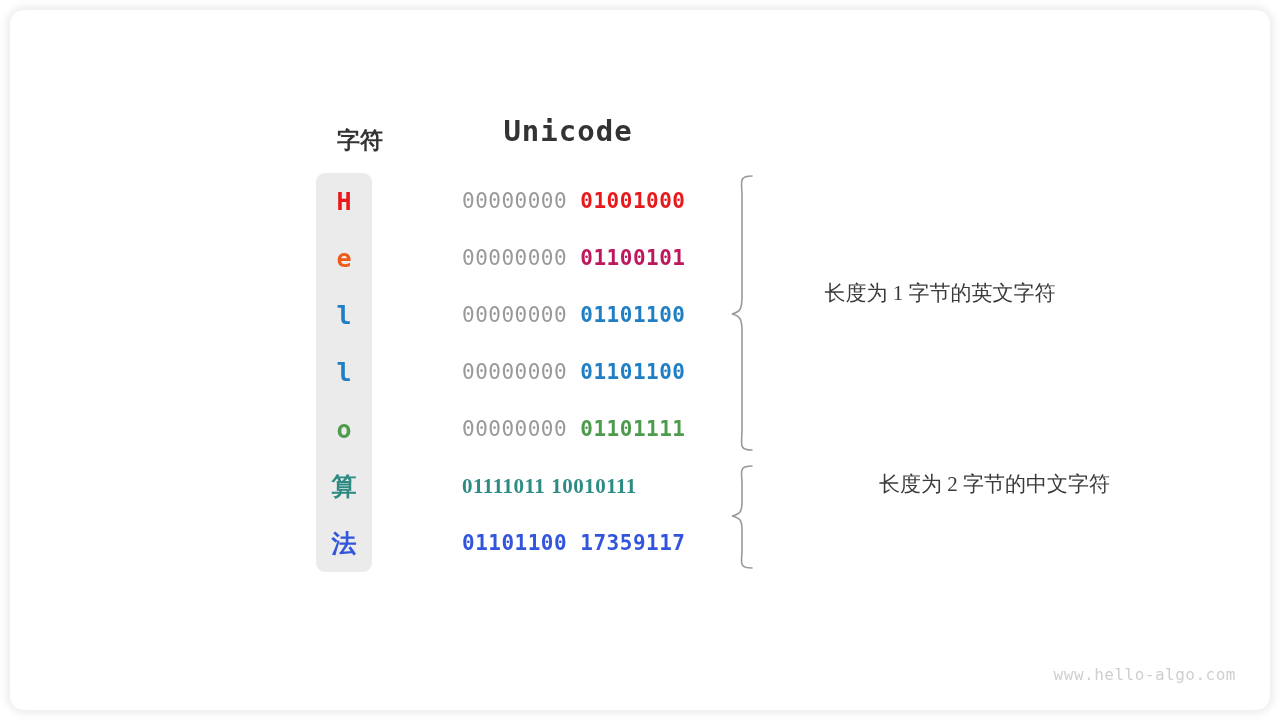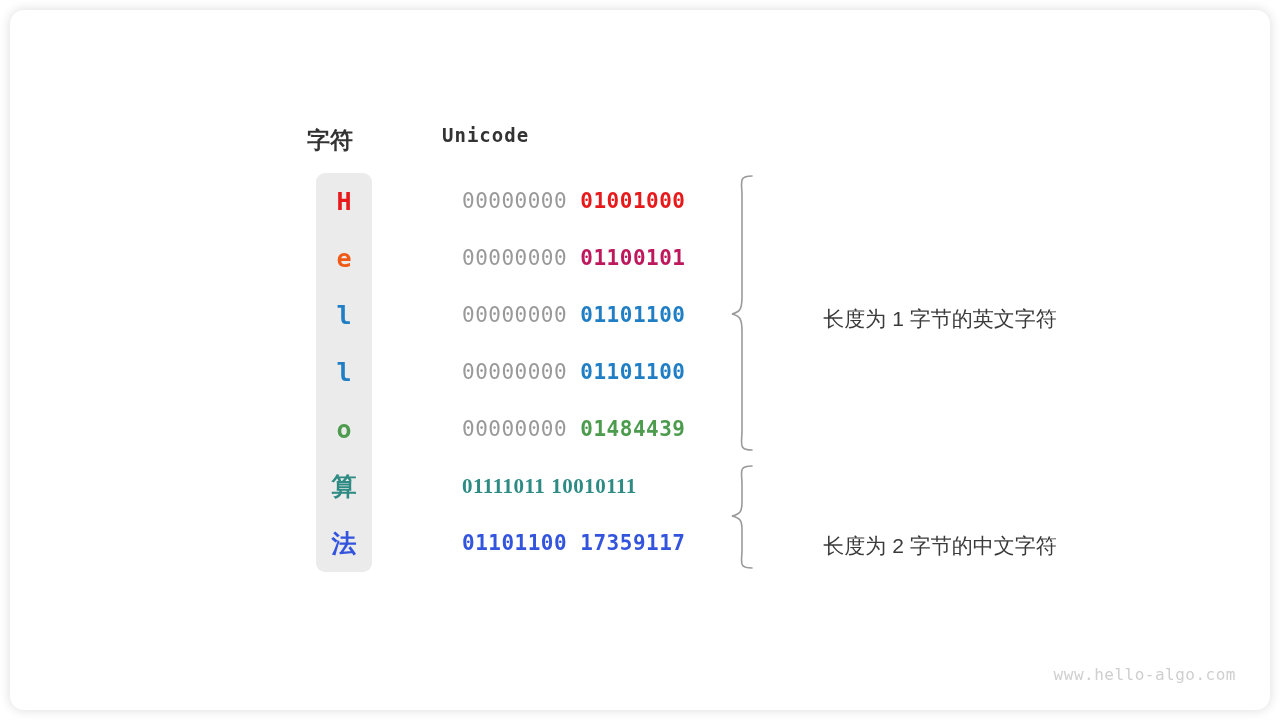--- a/index.html
+++ b/index.html
@@ -26,33 +26,33 @@
   }
 
   
   .col-header {
     position: absolute;
     font-weight: bold;
     color: #333333;
     white-space: pre;
   }
   #header-char {
-    left: 292px;
+    left: 322px;
     top: 115px;
     width: 56px;
     text-align: center;
     font-size: 23px;
     font-family: "DejaVu Sans", sans-serif;
   }
   #header-unicode {
     left: 432px;
-    top: 114px;
+    top: 104px;
     width: 252px;
-    text-align: left;
-    font-size: 19px;
+    text-align: center;
+    font-size: 29px;
     font-family: "DejaVu Sans Mono", "Liberation Mono", monospace;
     letter-spacing: 1px;
   }
 
   
   #char-column-bg {
     position: absolute;
     left: 306px;
     top: 163px;
     width: 56px;
@@ -101,43 +101,43 @@
 
   
   .brace {
     position: absolute;
   }
 
   
   .annot {
     position: absolute;
     text-align: center;
-    font-family: Liberation Sans, sans-serif;
-    margin-top: 26px;
+    font-family: Liberation Serif, serif;
   }
   .annot-main {
     font-size: 21px;
     color: #3a3a3a;
     white-space: pre;
   }
   .annot-sub {
     font-size: 20px;
     color: #8d8d8d;
     white-space: pre;
     margin-top: 6px;
   }
   #annot-1 {
     left: 760px;
     top: 269px;
     width: 340px;
   }
   #annot-2 {
     left: 760px;
-    top: 496px;
+    top: 460px;
     width: 340px;
+    text-align: right;
   }
 
   
   #watermark {
     position: absolute;
     right: 34px;
     bottom: 26px;
     font-size: 16px;
     color: #cfcfcf;
     font-family: "DejaVu Sans Mono", "Liberation Mono", monospace;
@@ -159,21 +159,21 @@
   <div id="rows-layer">
       <div class="char-cell" style="top: 163px; color: rgb(232, 25, 27);">H</div>
       <div class="bin-row" style="top: 163px;"><span class="bin-high">00000000</span> <span class="bin-low" style="color: rgb(232, 25, 27);">01001000</span></div>
       <div class="char-cell" style="top: 220px; color: rgb(239, 90, 23);">e</div>
       <div class="bin-row" style="top: 220px;"><span class="bin-high">00000000</span> <span class="bin-low" style="color: #be185d;">01100101</span></div>
       <div class="char-cell" style="top: 277px; color: rgb(31, 126, 196);">l</div>
       <div class="bin-row" style="top: 277px;"><span class="bin-high">00000000</span> <span class="bin-low" style="color: rgb(31, 126, 196);">01101100</span></div>
       <div class="char-cell" style="top: 334px; color: rgb(31, 126, 196);">l</div>
       <div class="bin-row" style="top: 334px;"><span class="bin-high">00000000</span> <span class="bin-low" style="color: rgb(31, 126, 196);">01101100</span></div>
       <div class="char-cell" style="top: 391px; color: rgb(77, 155, 77);">o</div>
-      <div class="bin-row" style="top: 391px;"><span class="bin-high">00000000</span> <span class="bin-low" style="color: rgb(77, 155, 77);">01484439</span></div>
+      <div class="bin-row" style="top: 391px;"><span class="bin-high">00000000</span> <span class="bin-low" style="color: rgb(77, 155, 77);">01101111</span></div>
       <div class="char-cell cjk" style="top: 448px; color: rgb(46, 139, 132);">算</div>
       <div class="bin-row" style="top: 448px; font-family: Liberation Serif, serif;"><span class="bin-high" style="color: rgb(46, 139, 132); font-weight: bold;">01111011</span> <span class="bin-low" style="color: rgb(46, 139, 132);">10010111</span></div>
       <div class="char-cell cjk" style="top: 505px; color: rgb(51, 85, 221);">法</div>
       <div class="bin-row" style="top: 505px;"><span class="bin-high" style="color: rgb(51, 85, 221); font-weight: bold;">01101100</span> <span class="bin-low" style="color: rgb(51, 85, 221);">17359117</span></div>
     </div>
 
   <svg class="brace" id="brace-1" width="44" height="300" style="left:712px; top:152px;" viewBox="0 0 44 300">
     <path d="M 30 14
              C 16 14, 20 20, 20 34
              L 20 135

